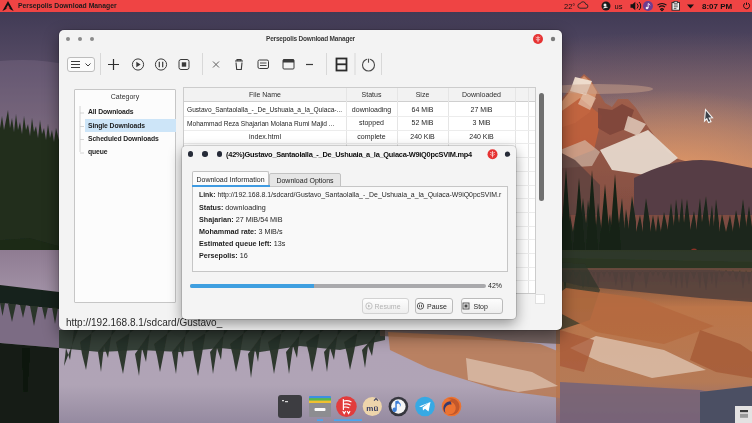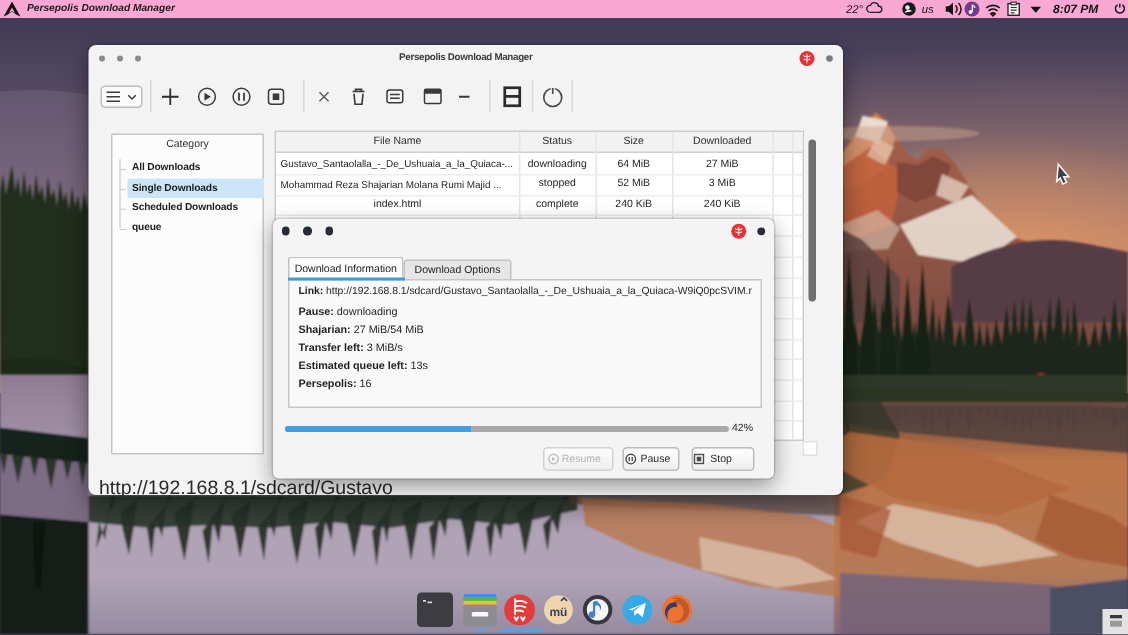--- a/index.html
+++ b/index.html
@@ -1,41 +1,41 @@
 <!DOCTYPE html>
 <html><head>
 <meta charset="utf-8">
 <style>
   * { margin:0; padding:0; box-sizing:border-box; }
   html,body { width:752px; height:423px; overflow:hidden; }
   body { font-family:"Liberation Sans", sans-serif; position:relative; background:#3d3956; }
   #wall { position:absolute; left:0; top:0; width:752px; height:423px; }
   
-  #panel { position:absolute; left:0; top:0; width:752px; height:12px; background:#f9a8d4; color:#111; z-index:30;font-style:italic; }
+  #panel { position:absolute; left:0; top:0; width:752px; height:12px; background:#ef4444; color:#111; z-index:30; }
   #panel .ttl { position:absolute; left:18px; top:1.5px; font-size:6.8px; font-weight:bold; color:#1b1b1b; }
   
   #win { position:absolute; left:59px; top:29.5px; width:503px; height:300.5px; background:#f3f3f3;
          border-radius:5px; box-shadow:0 6px 16px rgba(0,0,0,0.45), 0 0 0 1px rgba(0,0,0,0.12); z-index:10; }
   .dot { position:absolute; border-radius:50%; }
   #win .wttl { position:absolute; top:35px; left:0; width:100%; text-align:center; font-size:6.5px; font-weight:bold; letter-spacing:-0.2px; color:#3a3a3a; }
   #menubtn { position:absolute; left:7.5px; top:27px; width:28px; height:15px; border:1px solid #bdbdbd; border-radius:3px; background:#fbfbfb; }
   
   #side { position:absolute; left:15px; top:59px; width:102px; height:214px; background:#fcfcfc; border:1px solid #c6c6c6; border-radius:1px; font-size:7.5px; color:#1d1d1d; }
   #side .hdr { text-align:center; font-size:7px; color:#303030; padding-top:3.5px; height:14px; }
   #side .it { position:absolute; left:13px; white-space:nowrap; font-weight:bold; font-size:6.8px; letter-spacing:-0.1px; }
   #sel { position:absolute; left:10px; top:28.5px; width:91px; height:13px; background:#cde5f8; }
   
   #tbl { position:absolute; left:124px; top:57px; width:353px; height:207.5px; background:#fff; border:1px solid #cccccc; }
   #thead { position:absolute; left:0; top:0; width:100%; height:14.5px; background:#f2f2f2; border-bottom:1px solid #cfcfcf; font-size:7px; color:#2e2e2e; }
   .hc { position:absolute; top:3.5px; text-align:center; }
   .vline { position:absolute; top:0; width:1px; height:100%; background:#e5e5e5; }
   .hline { position:absolute; left:0; width:100%; height:1px; background:#ececec; }
   .cell { position:absolute; font-size:7px; color:#1f1f1f; text-align:center; white-space:nowrap; }
   #vsb { position:absolute; left:480px; top:63.5px; width:5px; height:108px; background:#6f6f6f; border-radius:2.5px; }
-  #stat { position:absolute; left:7px; top:287px; font-size:13px; color:#2a2a2a; }
+  #stat { position:absolute; left:7px; top:287px; font-size:10px; color:#2a2a2a; }
   
   #dlg { position:absolute; left:182px; top:145.5px; width:334px; height:173px; background:#f4f4f4;
          border-radius:4px; box-shadow:0 5px 14px rgba(0,0,0,0.4), 0 0 0 1px rgba(0,0,0,0.12); z-index:20; }
   #dlg .wttl { position:absolute; top:4.5px; left:0; width:100%; text-align:center; font-size:7.4px; font-weight:bold; letter-spacing:-0.25px; color:#0e0e0e; }
   .tab { position:absolute; font-size:7px; color:#242424; text-align:center; border:1px solid #c2c2c2; }
   #tab1 { left:10px; top:25px; width:77px; height:16px; background:#fbfbfb; border-bottom:none; border-radius:2px 2px 0 0; padding-top:4px; }
   #tab2 { left:87px; top:27px; width:72px; height:14px; background:#e6e6e6; border-radius:2px 2px 0 0; padding-top:3px; }
   #dframe { position:absolute; left:10px; top:40.5px; width:316px; height:86px; background:#f9f9f9; border:1px solid #c6c6c6; }
   .dl { position:absolute; left:6px; font-size:7.2px; color:#1f1f1f; white-space:nowrap; }
   .dl b { font-weight:bold; }
@@ -290,37 +290,38 @@
     <path d="M309.5,28.7 v4" stroke="#4a4a4a" stroke-width="1.1"></path>
 
     <path d="M21,76 v46 M21,83 h4 M21,96.5 h4 M21,109.5 h4 M21,123 h4" stroke="#c9c9c9" stroke-width="0.8" fill="none"></path>
   </svg>
 </div>
 
 <div id="dlg">
   <div class="dot" style="left:5.5px;top:5.5px;width:5.5px;height:5.5px;background:#262b38"></div>
   <div class="dot" style="left:20px;top:5.5px;width:5.5px;height:5.5px;background:#262b38"></div>
   <div class="dot" style="left:34.5px;top:5.5px;width:5.5px;height:5.5px;background:#262b38"></div>
+  <div class="wttl">(42%)Gustavo_Santaolalla_-_De_Ushuaia_a_la_Quiaca-W9iQ0pcSVIM.mp4</div>
   <svg id="dtico" width="334" height="173" style="position:absolute;left:0;top:0">
     <circle cx="310.5" cy="8.2" r="5" fill="#e63232"></circle>
     <g stroke="#fff" stroke-width="0.7" fill="none" opacity="0.9">
       <path d="M310.5,5 v6.4"></path>
         <path d="M308.1,6.2 c1,1.2 3.8,1.2 4.8,0"></path>
         <path d="M308.3,8.4 c1,1.1 3.4,1.1 4.4,0"></path>
     </g>
     <circle cx="325.5" cy="8.2" r="2.6" fill="#262b38"></circle>
   </svg>
   <div class="tab" id="tab2">Download Options</div>
   <div class="tab" id="tab1">Download Information</div>
   <div style="position:absolute;left:10px;top:39.5px;width:78px;height:2px;background:#3f9be2;z-index:3"></div>
   <div id="dframe">
     <div class="dl" style="top:4px;font-size:6.9px"><b>Link:</b> http://192.168.8.1/sdcard/Gustavo_Santaolalla_-_De_Ushuaia_a_la_Quiaca-W9iQ0pcSVIM.r</div>
-    <div class="dl" style="top:15.5px"><b>Pause:</b> downloading</div>
+    <div class="dl" style="top:15.5px"><b>Status:</b> downloading</div>
     <div class="dl" style="top:27.5px"><b>Shajarian:</b> 27 MiB/54 MiB</div>
-    <div class="dl" style="top:39.5px"><b>Transfer left:</b> 3 MiB/s</div>
+    <div class="dl" style="top:39.5px"><b>Mohammad rate:</b> 3 MiB/s</div>
     <div class="dl" style="top:51.5px"><b>Estimated queue left:</b> 13s</div>
     <div class="dl" style="top:63.5px"><b>Persepolis:</b> 16</div>
   </div>
   <div id="ptrack">
       <div id="pfill"></div>
     </div>
   <div id="ppct">42%</div>
   <div class="btn" id="bresume" style="left:179.5px;width:47px;color:#b3b3b3;border-color:#d2d2d2;padding-left:12px">Resume</div>
   <div class="btn" id="bpause" style="left:233px;width:37.5px;padding-left:11px">Pause</div>
   <div class="btn" id="bstop" style="left:278.5px;width:42.5px;padding-left:12px">Stop</div>

